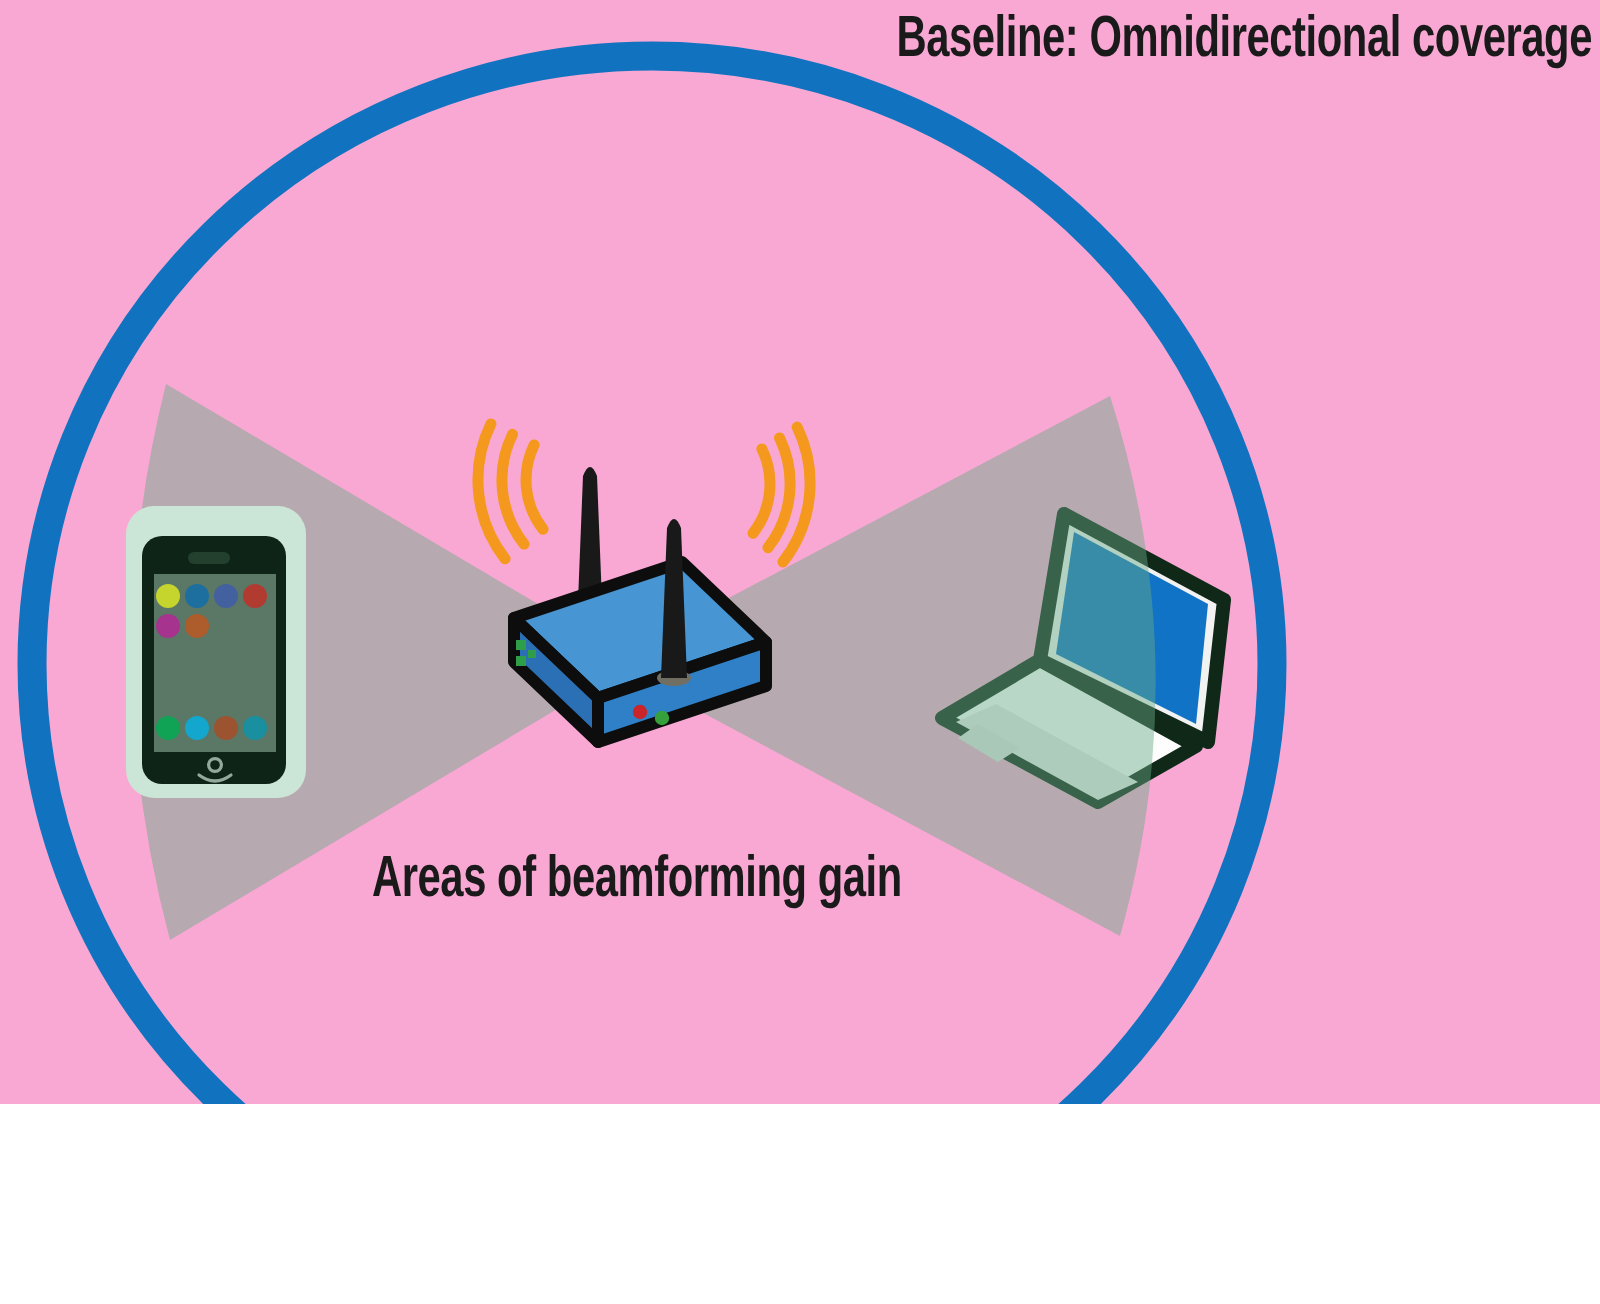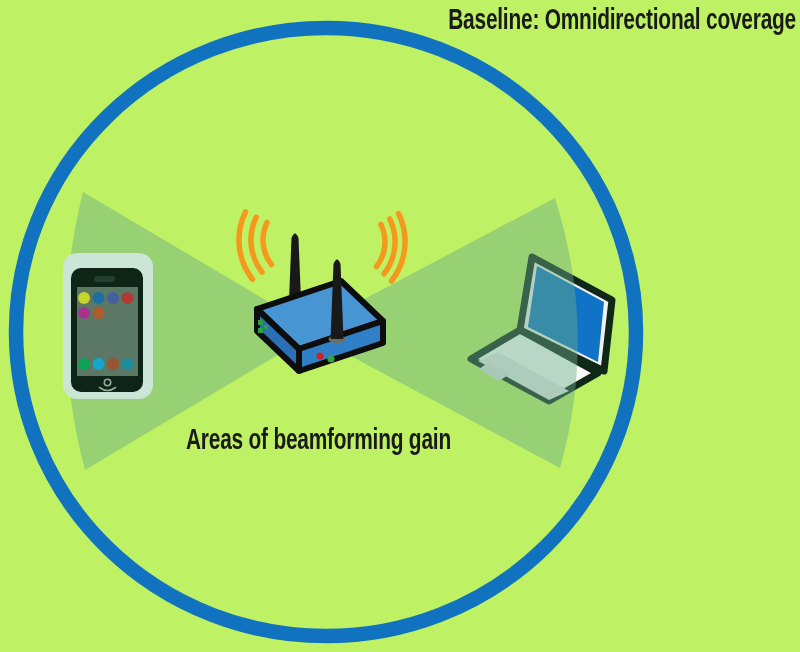--- a/index.html
+++ b/index.html
@@ -1,19 +1,19 @@
 <!DOCTYPE html>
 <html><head>
 <meta charset="utf-8">
 <style>
   html,body{margin:0;padding:0;background:#ffffff;}
   .stage{
     position:relative;
-    width:800px;height:652px;
-    background:#bef264;
+    width:800px;height:552px;
+    background:#f9a8d4;
     overflow:hidden;
     font-family:"Liberation Sans", sans-serif;
   }
   .scene{position:absolute;left:0;top:0;}
   .label{
     position:absolute;
     font-weight:700;
     font-size:29px;
     letter-spacing:-0.3px;
     color:#1A1A1A;

